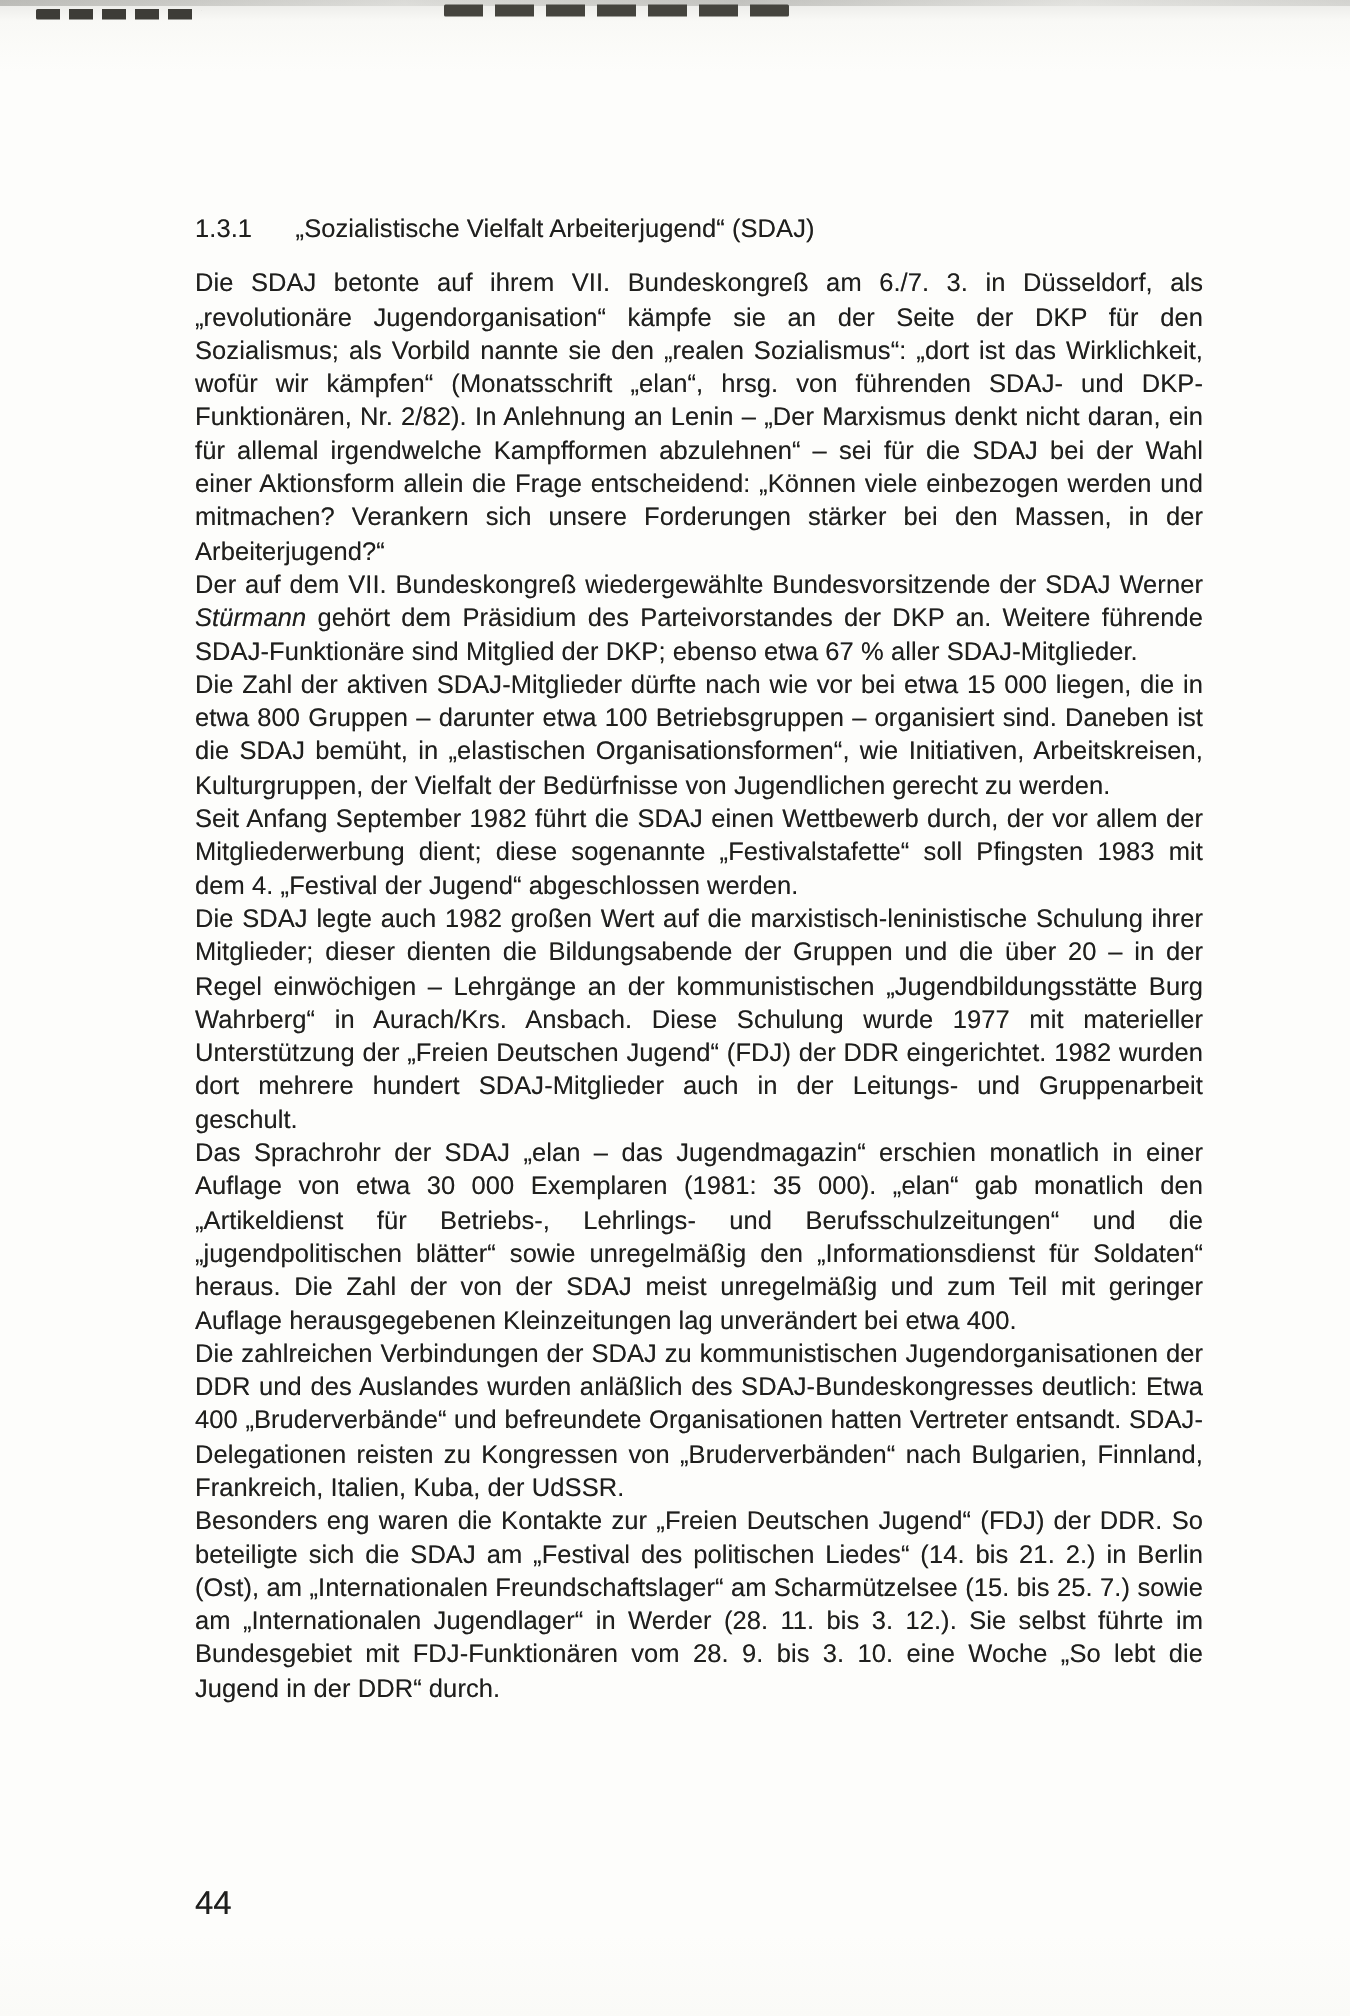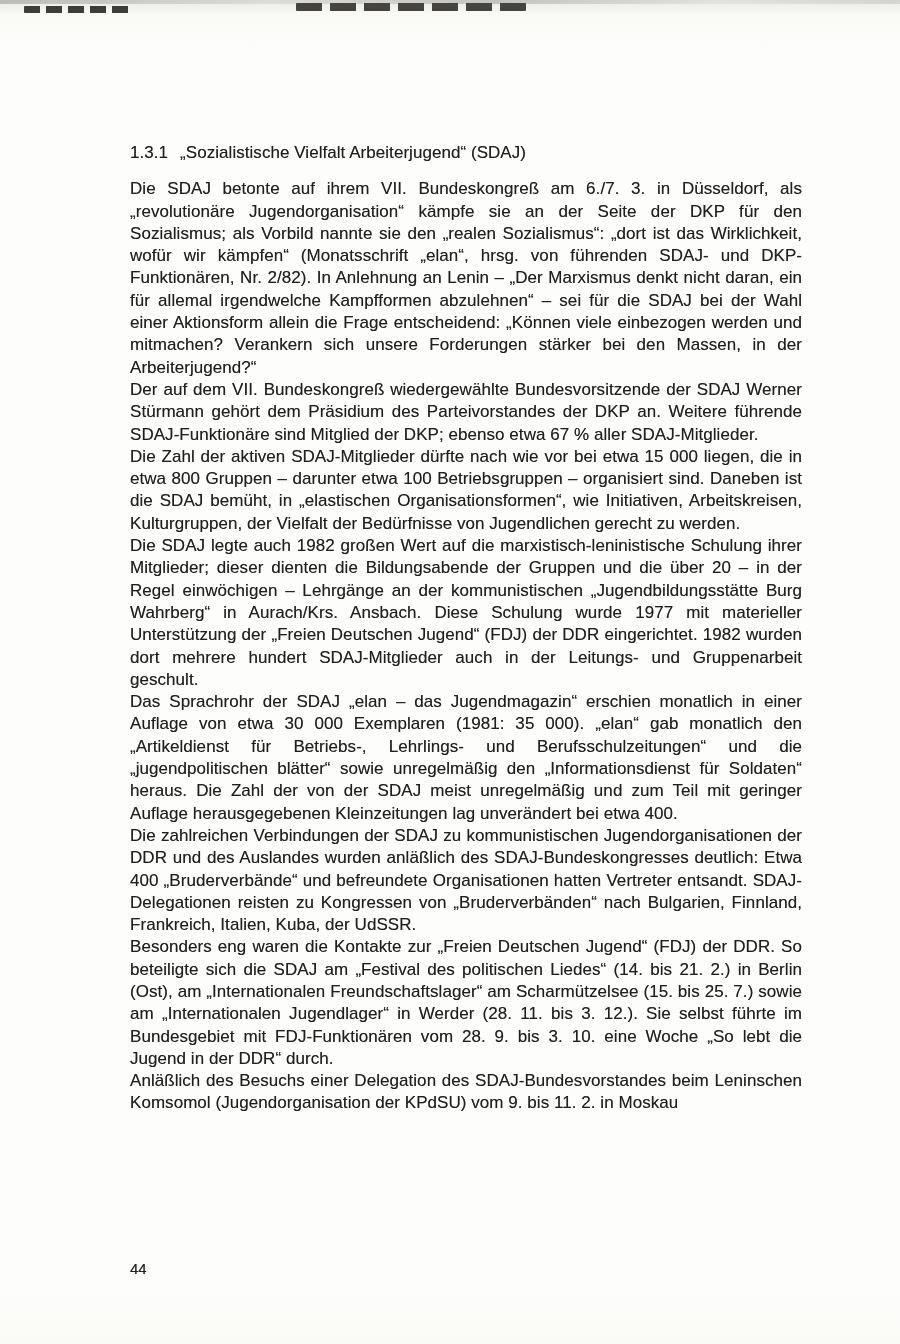--- a/index.html
+++ b/index.html
@@ -58,35 +58,36 @@
   }
   .heading {
     margin: 0 0 14px 0;
     font-size: 17px;
     font-weight: 400;
     line-height: 22.3px;
     white-space: nowrap;
   }
   .heading-number {
     display: inline-block;
-    margin-right: 12px;
+    margin-right: 29px;
   }
   .body-text p.para {
     margin: 0;
     text-align: justify;
     hyphens: auto;
     -webkit-hyphens: auto;
   }
   .body-text .italic {
+    font-style: italic;
   }
   .page-number {
     position: absolute;
     left: 130px;
     top: 1258px;
-    font-size: 15px;
+    font-size: 22px;
     line-height: 22px;
     color: #1f1f1d;
     text-shadow: 0 0 0.4px rgba(31,31,29,.55);
     text-align: right;
   }
 </style>
 </head>
 <body>
 
 <div class="page">
@@ -97,23 +98,23 @@
 
   <div class="content">
     <h2 class="heading">
       <span class="heading-number">1.3.1</span><span class="heading-title">„Sozialistische Vielfalt Arbeiterjugend“ (SDAJ)</span>
     </h2>
 
     <div class="body-text" id="paragraphs">
         <p class="para"><span>Die SDAJ betonte auf ihrem VII. Bundeskongreß am 6./7. 3. in Düsseldorf, als „revolutionäre Jugendorganisation“ kämpfe sie an der Seite der DKP für den Sozialismus; als Vorbild nannte sie den „realen Sozialismus“: „dort ist das Wirklichkeit, wofür wir kämpfen“ (Monatsschrift „elan“, hrsg. von führenden SDAJ- und DKP-Funktionären, Nr. 2/82). In Anlehnung an Lenin – „Der Marxismus denkt nicht daran, ein für allemal irgendwelche Kampfformen abzulehnen“ – sei für die SDAJ bei der Wahl einer Aktionsform allein die Frage entscheidend: „Können viele einbezogen werden und mitmachen? Verankern sich unsere Forderungen stärker bei den Massen, in der Arbeiterjugend?“</span></p>
         <p class="para"><span>Der auf dem VII. Bundeskongreß wiedergewählte Bundesvorsitzende der SDAJ Werner </span><span class="italic">Stürmann</span><span> gehört dem Präsidium des Parteivorstandes der DKP an. Weitere führende SDAJ-Funktionäre sind Mitglied der DKP; ebenso etwa 67 % aller SDAJ-Mitglieder.</span></p>
         <p class="para"><span>Die Zahl der aktiven SDAJ-Mitglieder dürfte nach wie vor bei etwa 15 000 liegen, die in etwa 800 Gruppen – darunter etwa 100 Betriebsgruppen – organisiert sind. Daneben ist die SDAJ bemüht, in „elastischen Organisationsformen“, wie Initiativen, Arbeitskreisen, Kulturgruppen, der Vielfalt der Bedürfnisse von Jugendlichen gerecht zu werden.</span></p>
+        <p class="para"><span>Seit Anfang September 1982 führt die SDAJ einen Wettbewerb durch, der vor allem der Mitgliederwerbung dient; diese sogenannte „Festivalstafette“ soll Pfingsten 1983 mit dem 4. „Festival der Jugend“ abgeschlossen werden.</span></p>
         <p class="para"><span>Die SDAJ legte auch 1982 großen Wert auf die marxistisch-leninistische Schulung ihrer Mitglieder; dieser dienten die Bildungsabende der Gruppen und die über 20 – in der Regel einwöchigen – Lehrgänge an der kommunistischen „Jugendbildungsstätte Burg Wahrberg“ in Aurach/Krs. Ansbach. Diese Schulung wurde 1977 mit materieller Unterstützung der „Freien Deutschen Jugend“ (FDJ) der DDR eingerichtet. 1982 wurden dort mehrere hundert SDAJ-Mitglieder auch in der Leitungs- und Gruppenarbeit geschult.</span></p>
         <p class="para"><span>Das Sprachrohr der SDAJ „elan – das Jugendmagazin“ erschien monatlich in einer Auflage von etwa 30 000 Exemplaren (1981: 35 000). „elan“ gab monatlich den „Artikeldienst für Betriebs-, Lehrlings- und Berufsschulzeitungen“ und die „jugendpolitischen blätter“ sowie unregelmäßig den „Informationsdienst für Soldaten“ heraus. Die Zahl der von der SDAJ meist unregelmäßig und zum Teil mit geringer Auflage herausgegebenen Kleinzeitungen lag unverändert bei etwa 400.</span></p>
         <p class="para"><span>Die zahlreichen Verbindungen der SDAJ zu kommunistischen Jugendorganisationen der DDR und des Auslandes wurden anläßlich des SDAJ-Bundeskongresses deutlich: Etwa 400 „Bruderverbände“ und befreundete Organisationen hatten Vertreter entsandt. SDAJ-Delegationen reisten zu Kongressen von „Bruderverbänden“ nach Bulgarien, Finnland, Frankreich, Italien, Kuba, der UdSSR.</span></p>
         <p class="para"><span>Besonders eng waren die Kontakte zur „Freien Deutschen Jugend“ (FDJ) der DDR. So beteiligte sich die SDAJ am „Festival des politischen Liedes“ (14. bis 21. 2.) in Berlin (Ost), am „Internationalen Freundschaftslager“ am Scharmützelsee (15. bis 25. 7.) sowie am „Internationalen Jugendlager“ in Werder (28. 11. bis 3. 12.). Sie selbst führte im Bundesgebiet mit FDJ-Funktionären vom 28. 9. bis 3. 10. eine Woche „So lebt die Jugend in der DDR“ durch.</span></p>
-        <p class="para"><span>Anläßlich des Besuchs einer Delegation des SDAJ-Bundesvorstandes beim Leninschen Komsomol (Jugendorganisation der KPdSU) vom 9. bis 11. 2. in Moskau</span></p>
       </div>
   </div>
 
   <div class="page-number">44</div>
 
 </div>
 
 </body></html>

